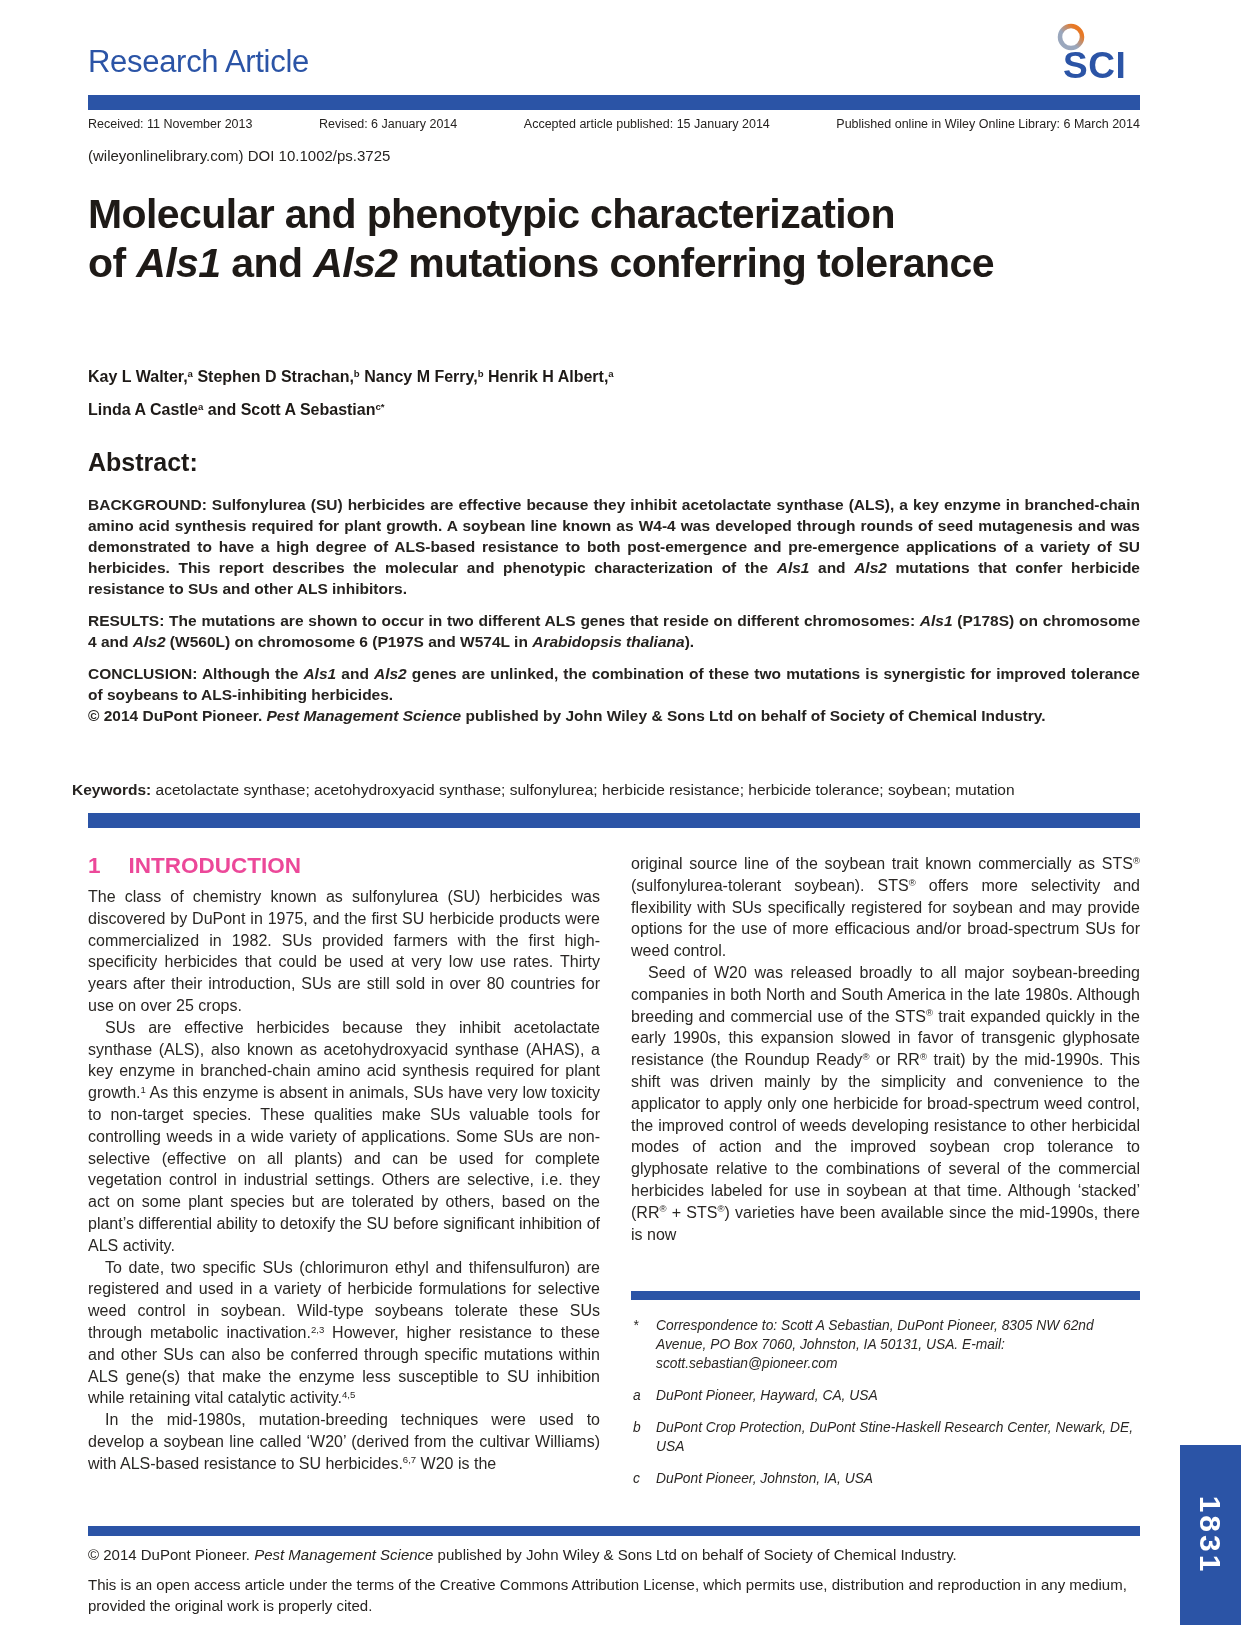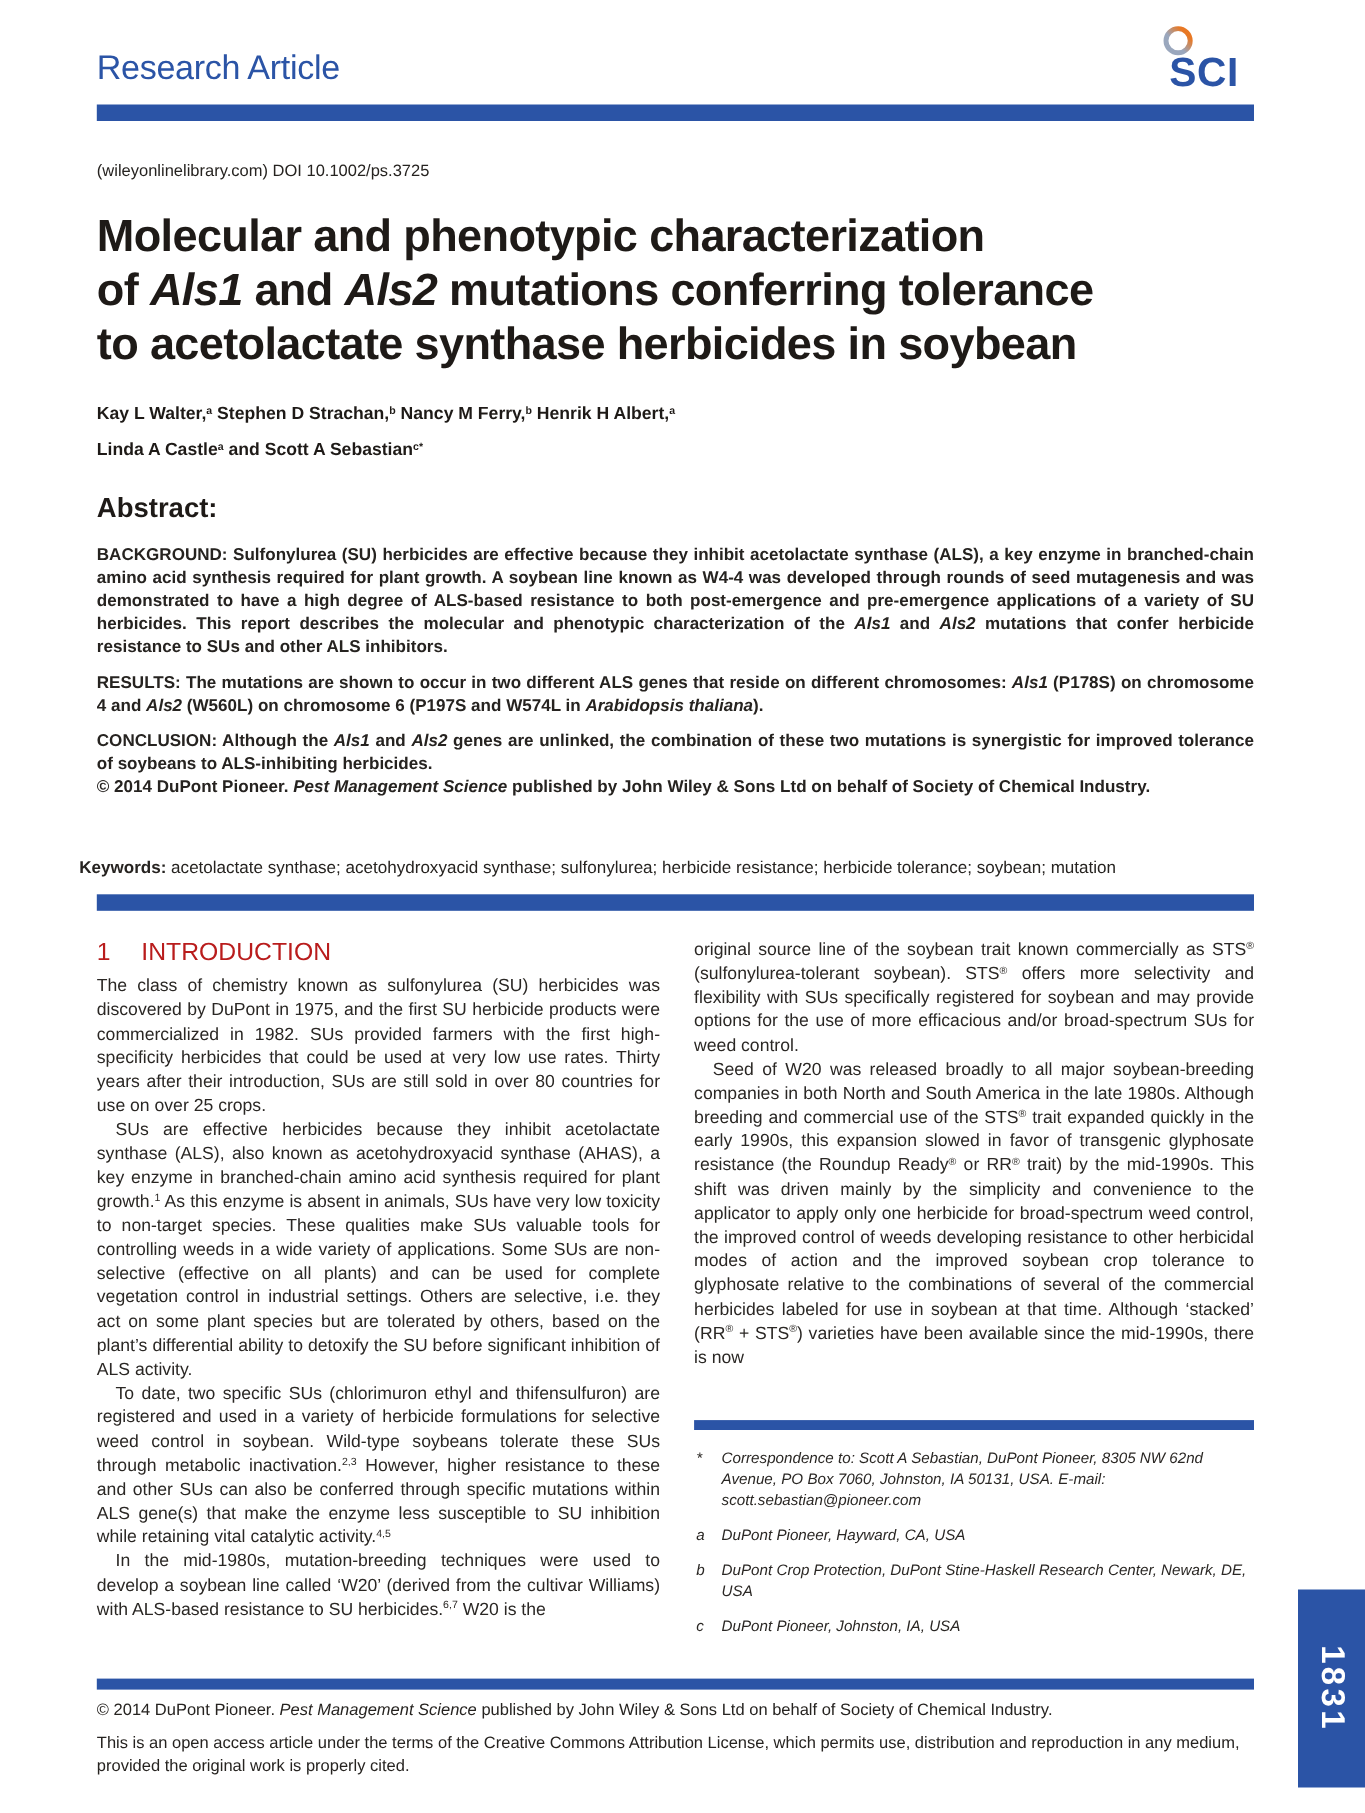--- a/index.html
+++ b/index.html
@@ -67,21 +67,21 @@
   .abstract .ab-p.last { margin-bottom: 0; }
   .abstract .copyright { margin: 0; }
 
   .keywords { position: absolute; left: 72px; top: 781px; width: 1052px; font-size: 15.5px; }
   .rule-keywords { position: absolute; left: 88px; top: 813px; width: 1052px; height: 15px; background: #2b54a6; }
 
   
   .columns { position: absolute; left: 88px; top: 853px; width: 1052px; display: flex; gap: 31px; }
   .col-left { width: 512px; flex: none; }
   .col-right { width: 509px; flex: none; }
-  .section-heading { margin: 0 0 7px 0; font-size: 22.5px; font-weight: normal; color: #b91c1c; }
+  .section-heading { margin: 0 0 7px 0; font-size: 22.5px; font-weight: bold; color: #ec4899; }
   .section-heading .num { display: inline-block; margin-right: 28px; }
   .body-p {
     margin: 0; font-size: 16px; line-height: 21.8px;
     text-align: justify; color: #2a2724;
   }
   .body-p.indent { text-indent: 17px; }
 
   
   .footnotes { margin-top: 46px; }
   .fn-rule { width: 100%; height: 9px; background: #2b54a6; margin-bottom: 16px; }
@@ -123,27 +123,32 @@
           <stop offset="0.80" stop-color="#e87824"></stop>
         </linearGradient>
       </defs>
       <circle cx="15" cy="15" r="11" fill="none" stroke="url(#ringGrad)" stroke-width="4.5"></circle>
     </svg>
     <span class="sci-text">SCI</span>
   </div>
 
   <div class="rule-header"></div>
 
+  <div class="dates">
+    <span>Received: 11 November 2013</span>
+    <span>Revised: 6 January 2014</span>
+    <span>Accepted article published: 15 January 2014</span>
+    <span>Published online in Wiley Online Library: 6 March 2014</span>
+  </div>
 
   <div class="doi">(wileyonlinelibrary.com) DOI 10.1002/ps.3725</div>
 
   <div class="title">
     <div><span>Molecular and phenotypic characterization</span></div>
     <div><span>of </span><span class="it">Als1</span><span> and </span><span class="it">Als2</span><span> mutations conferring tolerance</span></div>
-    <div><span>to acetolactate synthase herbicides in soybean</span></div>
   </div>
 
   <div class="authors">
     <div><span>Kay L Walter,</span><sup>a</sup><span> Stephen D Strachan,</span><sup>b</sup><span> Nancy M Ferry,</span><sup>b</sup><span> Henrik H Albert,</span><sup>a</sup></div>
     <div><span>Linda A Castle</span><sup>a</sup><span> and Scott A Sebastian</span><sup>c*</sup></div>
   </div>
 
   <div class="abstract-heading">Abstract:</div>
 
   <div class="abstract">

